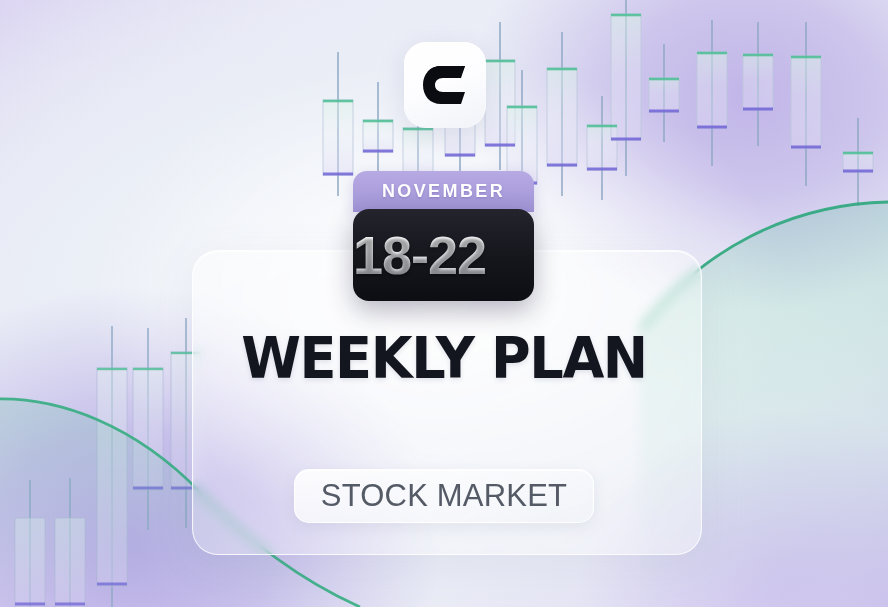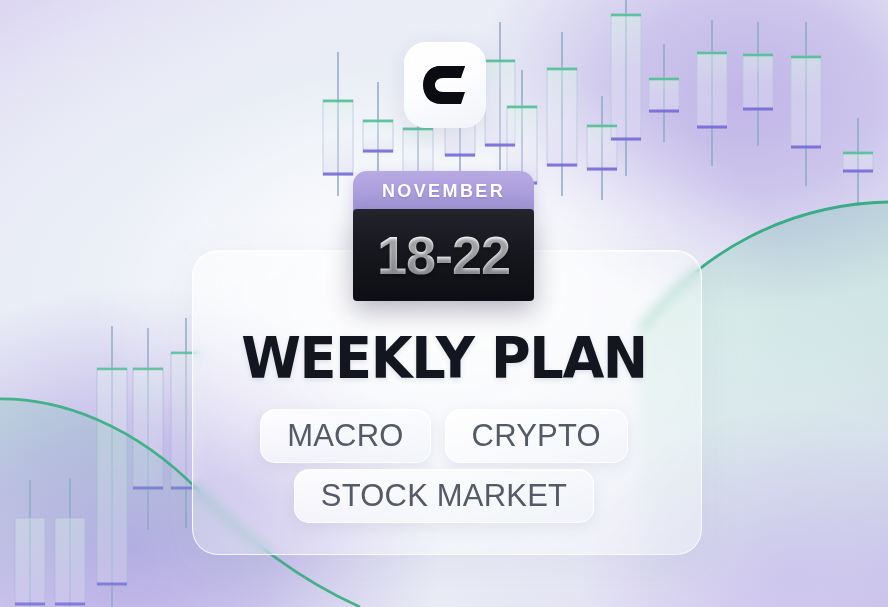--- a/index.html
+++ b/index.html
@@ -51,23 +51,23 @@
     height:41px;border-radius:14px 14px 0 0;
     background:linear-gradient(180deg,#b7aae3 0%,#a194d6 100%);
     display:flex;align-items:center;justify-content:center;
     box-shadow:0 4px 14px rgba(140,125,200,.30);
   }
   .cal-head span{
     color:#ffffff;font-size:18px;font-weight:700;letter-spacing:2.4px;
     text-shadow:0 1px 2px rgba(80,60,140,.28);
   }
   .cal-body{
-    position:relative;height:92px;margin-top:-3px;border-radius:4px;
+    position:relative;height:92px;margin-top:-3px;border-radius:16px;
     background:linear-gradient(180deg,#23242c 0%,#15161c 55%,#0d0e13 100%);
-    display:flex;align-items:center;justify-content:center;
+    display:flex;align-items:center;
     box-shadow:0 10px 26px rgba(40,35,70,.32);
   }
   .cal-body span{
     font-size:54px;font-weight:700;letter-spacing:-1px;
     background:linear-gradient(180deg,#ffffff 0%,#f2f3f7 45%,#b9bcc7 100%);
     -webkit-background-clip:text;background-clip:text;color:transparent;
     text-shadow:0 2px 3px rgba(0,0,0,.35);
   }
 
   
@@ -244,21 +244,17 @@
     <div class="cal-head">
       <span>NOVEMBER</span>
     </div>
     <div class="cal-body">
       <span>18-22</span>
     </div>
   </div>
 
   <div class="title">WEEKLY PLAN</div>
 
-  <div class="pill-row row1">
-    <div class="pill">MACRO</div>
-    <div class="pill">CRYPTO</div>
-  </div>
   <div class="pill-row row2">
     <div class="pill">STOCK MARKET</div>
   </div>
 
 </div>
 
 </body></html>

